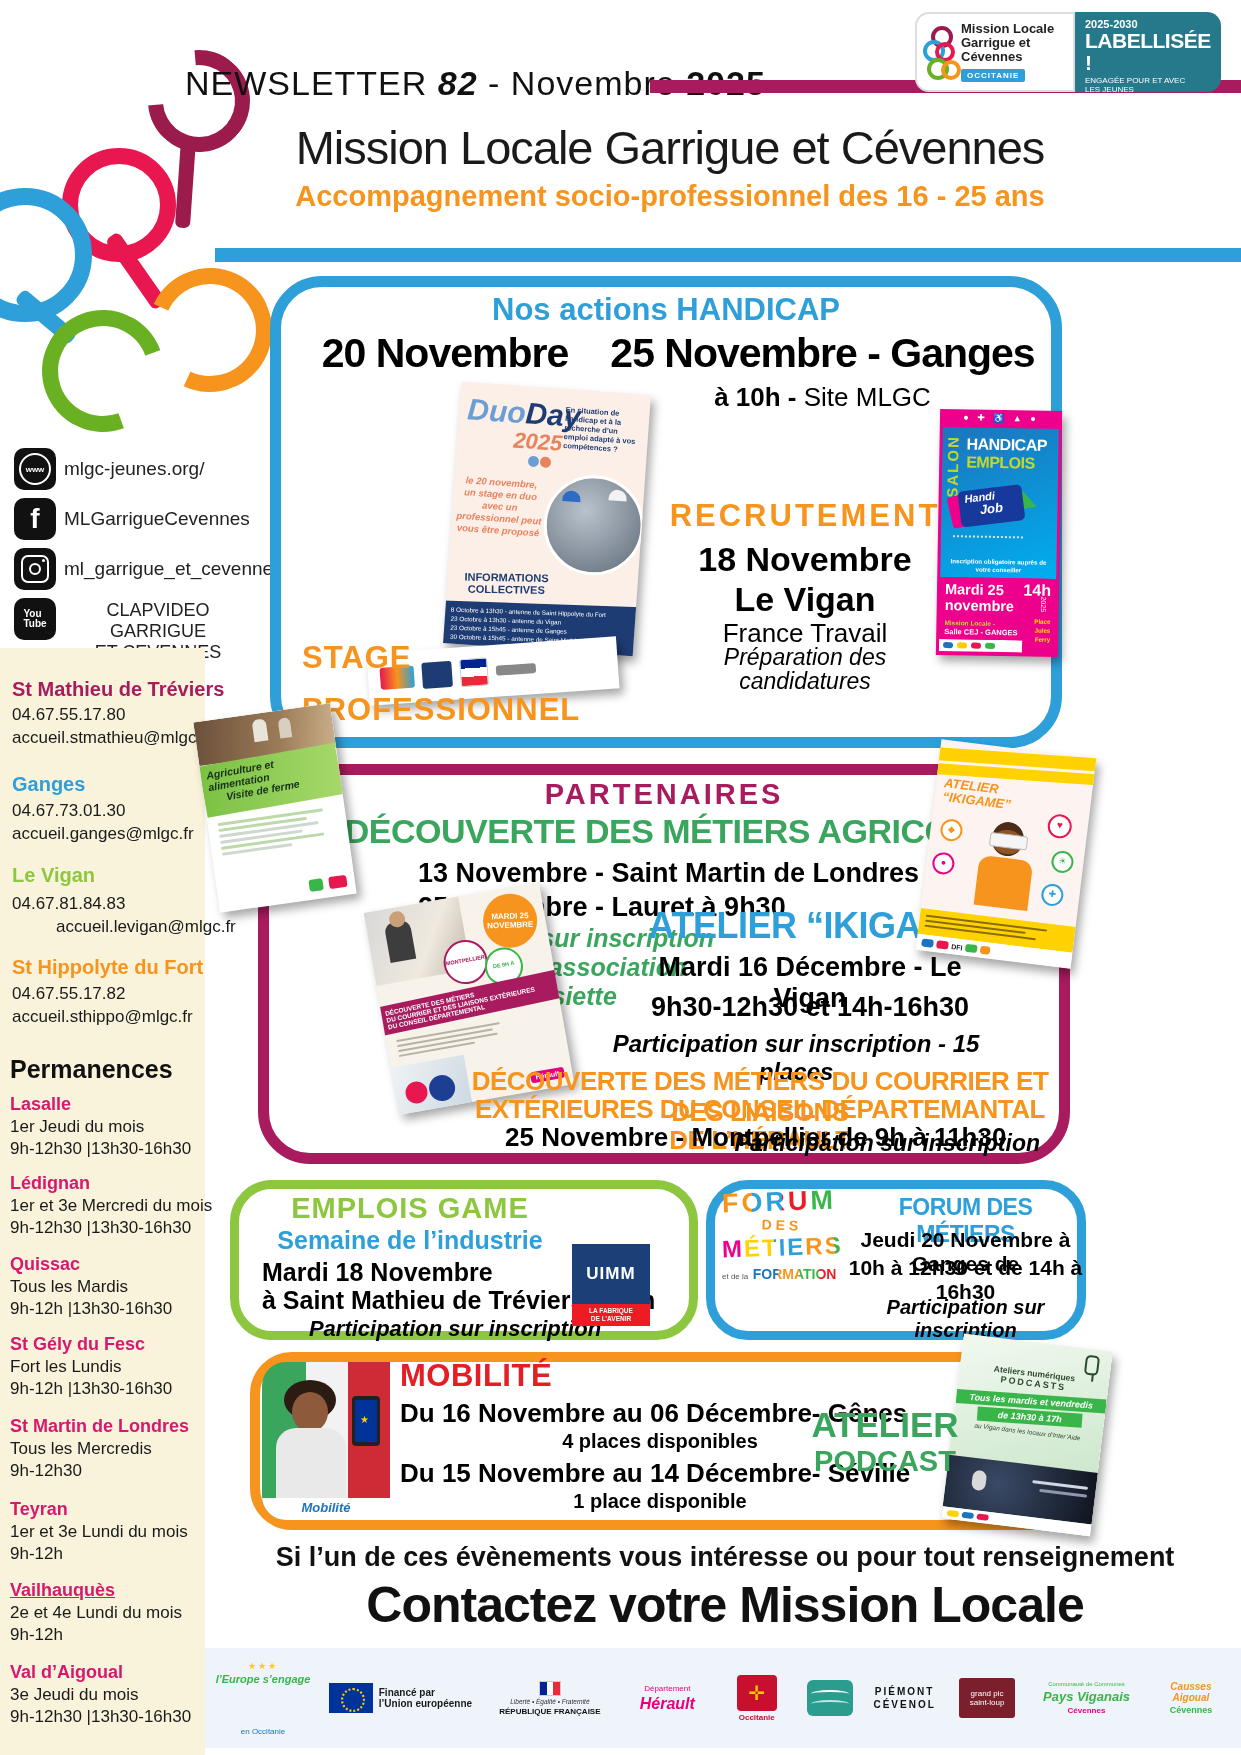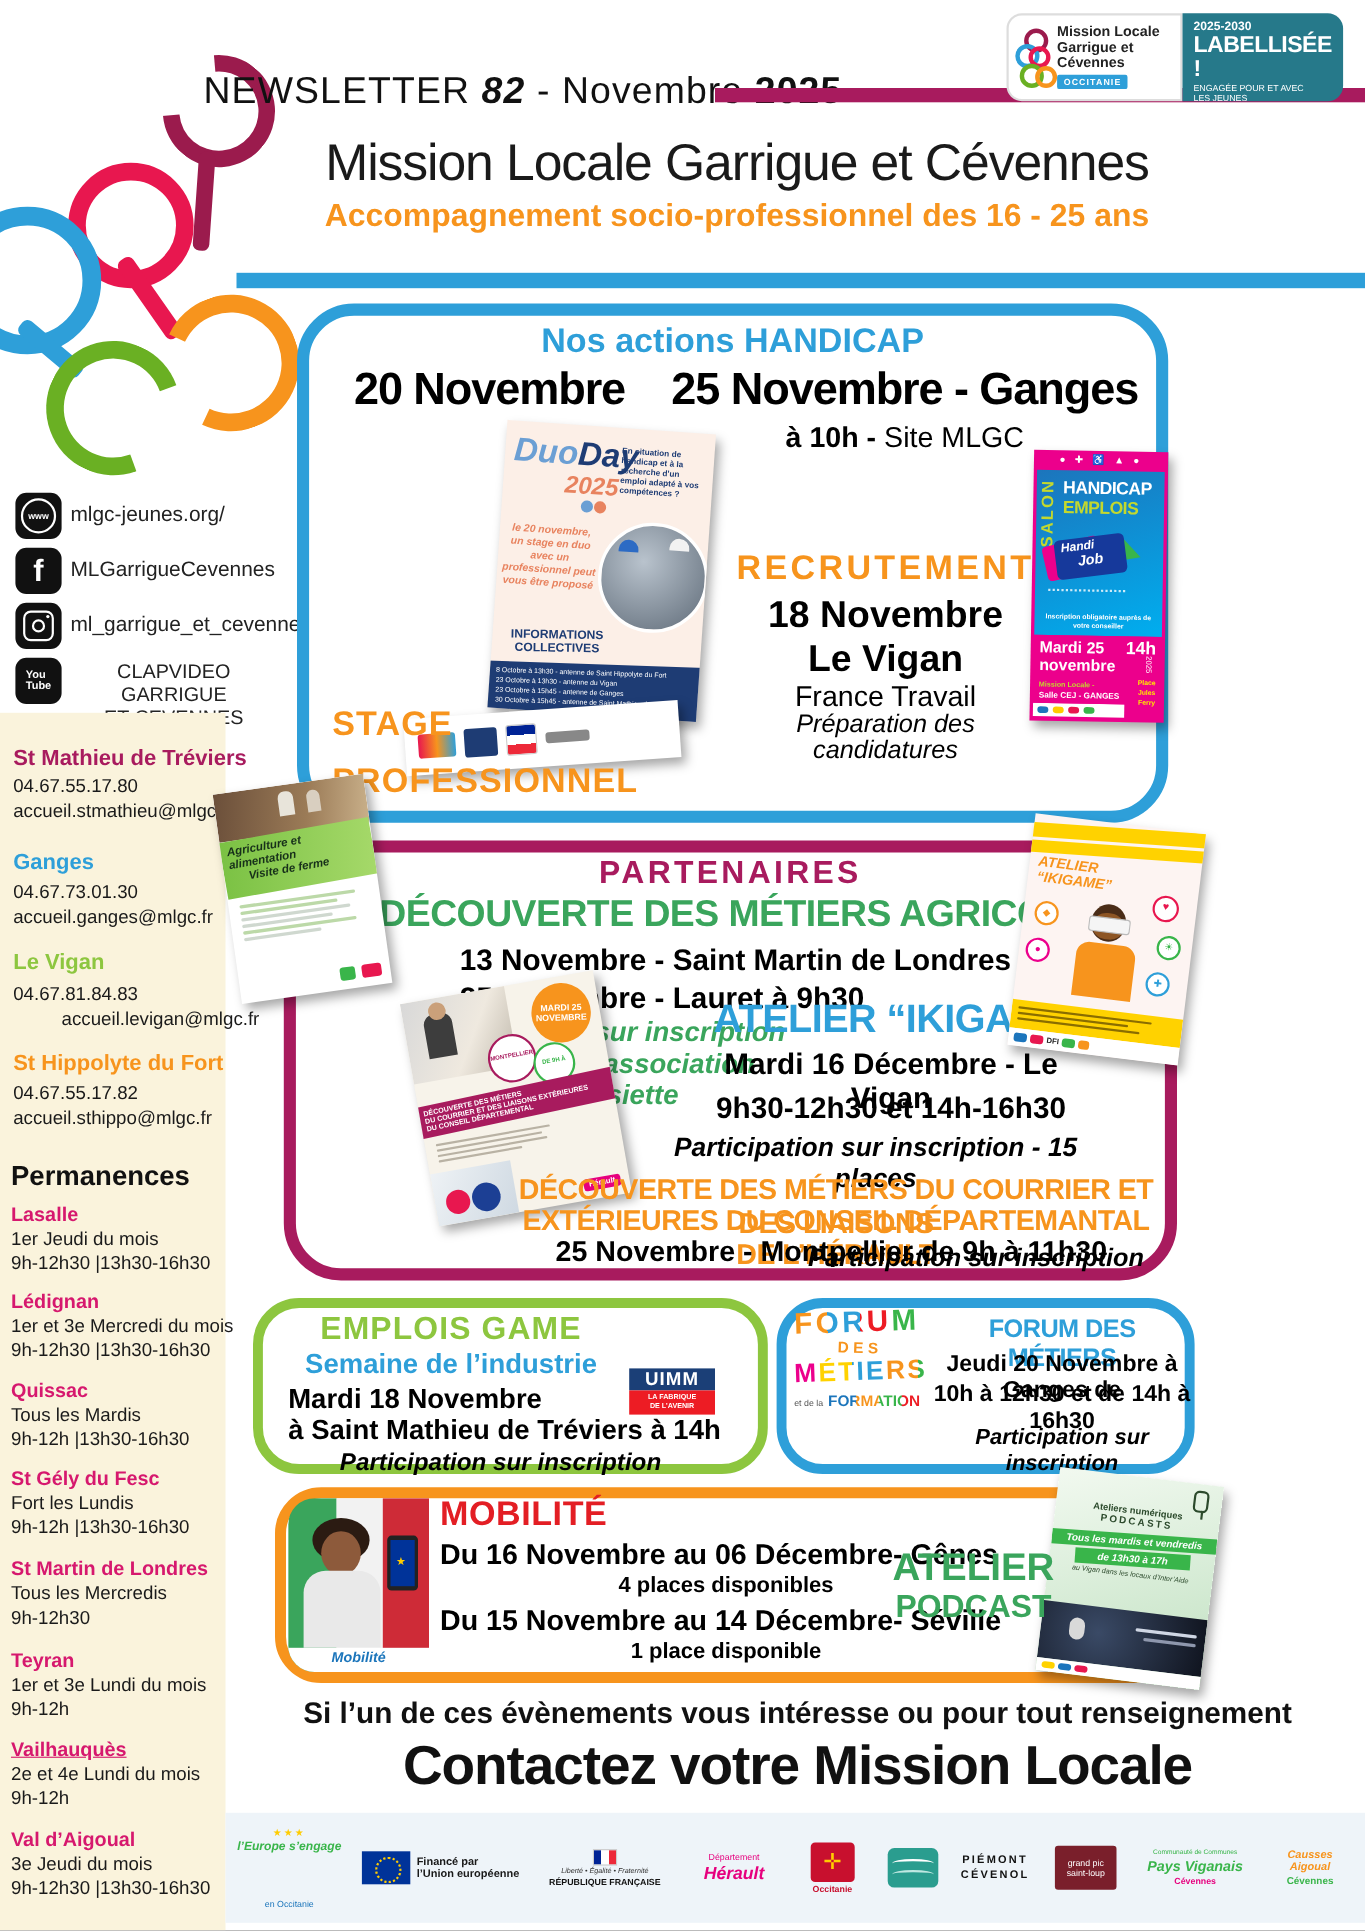--- a/index.html
+++ b/index.html
@@ -340,21 +340,21 @@
   <div class="abs b" style="left:505px;top:1122px;font-size:26px;">25 Novembre - Montpellier de 9h à 11h30</div>
   <div class="abs b i" style="left:620px;top:1130px;width:420px;text-align:right;font-size:23px;">Participation sur inscription</div>
 
   <div class="evt-box bx-escape" style="left:230px;top:1180px;width:468px;height:160px;"></div>
   <div class="abs ctr b lgreen" style="left:255px;top:1192px;width:310px;font-size:29px;letter-spacing:1px;">EMPLOIS GAME</div>
   <div class="abs ctr b blue" style="left:255px;top:1226px;width:310px;font-size:25px;">Semaine de l’industrie</div>
   <div class="abs b" style="left:262px;top:1258px;font-size:25px;">Mardi 18 Novembre</div>
   <div class="abs b" style="left:262px;top:1286px;font-size:25px;">à Saint Mathieu de Tréviers à 14h</div>
   <div class="abs ctr b i" style="left:255px;top:1316px;width:400px;font-size:22px;">Participation sur inscription</div>
   <div class="abs" style="left:572px;top:1244px;width:78px;height:66px;">
-    <div class="ctr b" style="background:#1b3f77;color:#fff;font-size:17px;letter-spacing:1px;padding:0 0;">UIMM</div>
+    <div class="ctr b" style="background:#1b3f77;color:#fff;font-size:17px;letter-spacing:1px;padding:20px 0;">UIMM</div>
     <div class="ctr b" style="background:#ed1c24;color:#fff;font-size:6.5px;padding:3px 0;line-height:8px;">
       <div>LA FABRIQUE</div>
       <div>DE L’AVENIR</div>
     </div>
   </div>
 
   <div class="evt-box bx-forum" style="left:706px;top:1180px;width:380px;height:160px;"></div>
   <div class="abs" style="left:722px;top:1186px;width:150px;height:148px;">
     <div style="font-size:27px;font-weight:bold;letter-spacing:3px;background:linear-gradient(90deg,#f7941d 20%,#2e9fd9 20% 40%,#ed1c24 40% 60%,#39b54a 60% 80%,#ec008c 80%);-webkit-background-clip:text;background-clip:text;color:transparent;transform:rotate(-2deg);">FORUM</div>
     <div class="ctr" style="width:120px;font-size:14px;font-weight:bold;letter-spacing:4px;color:#f7941d;transform:rotate(2deg);">DES</div>

